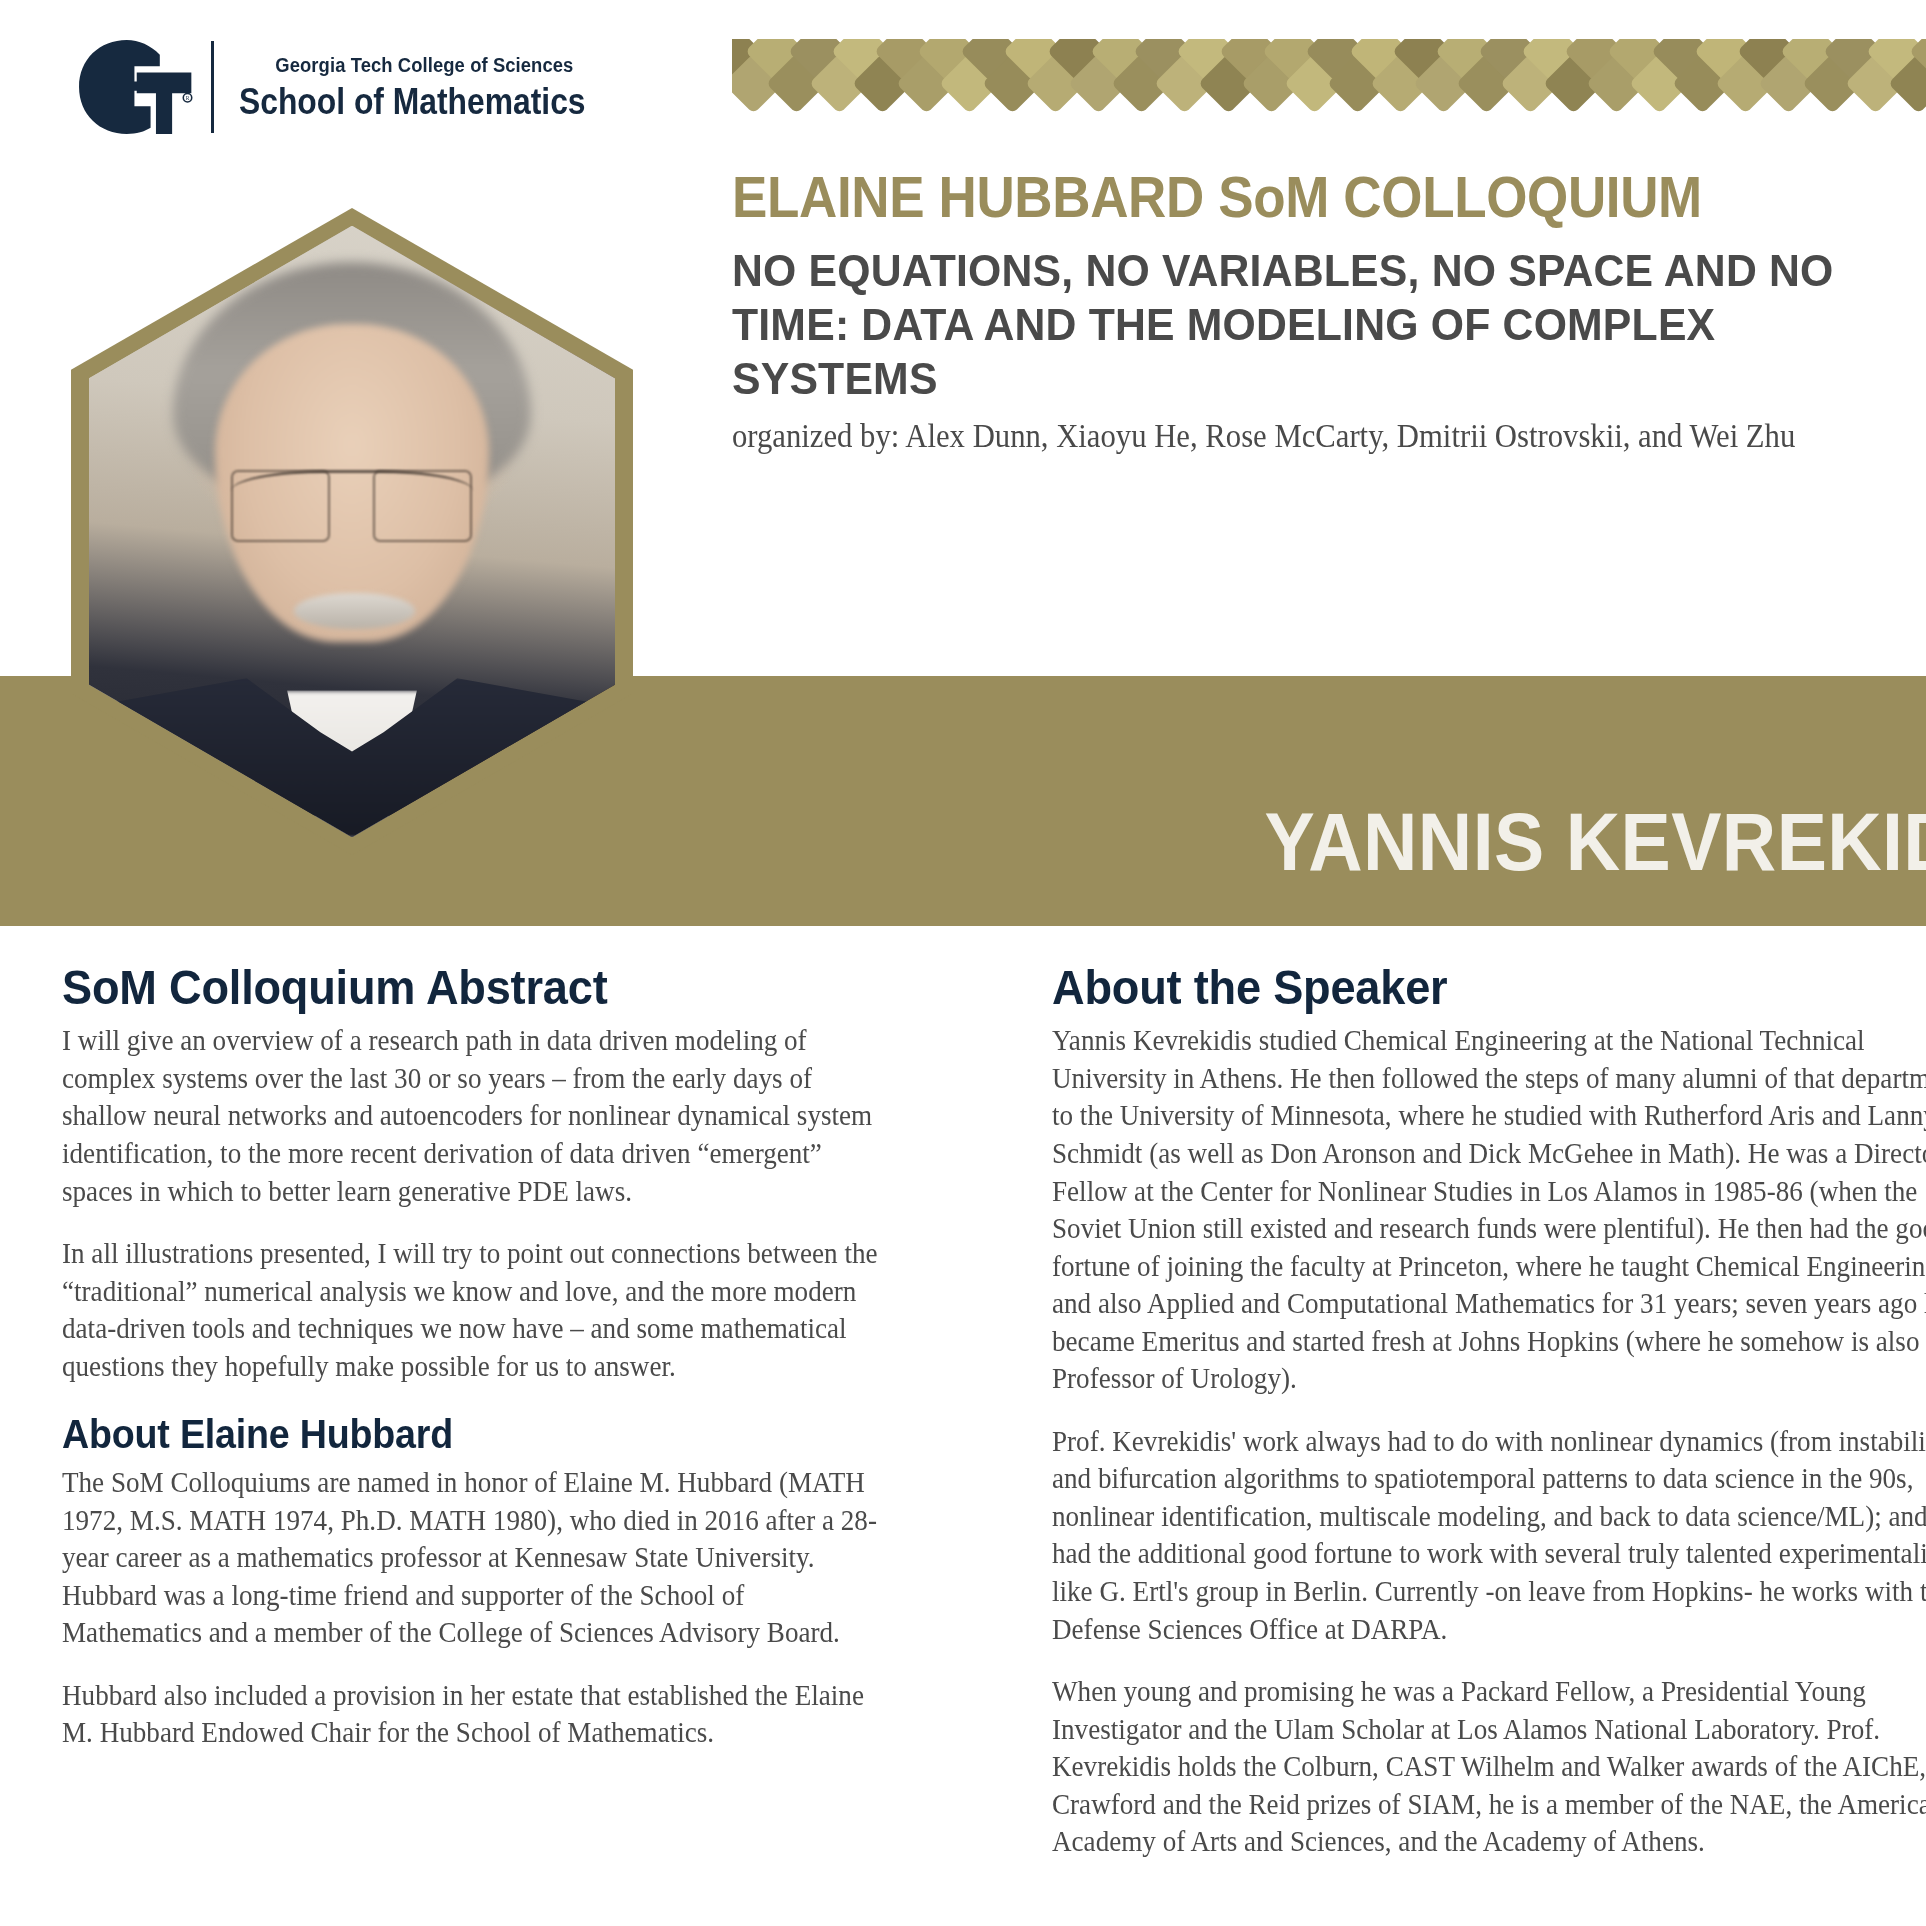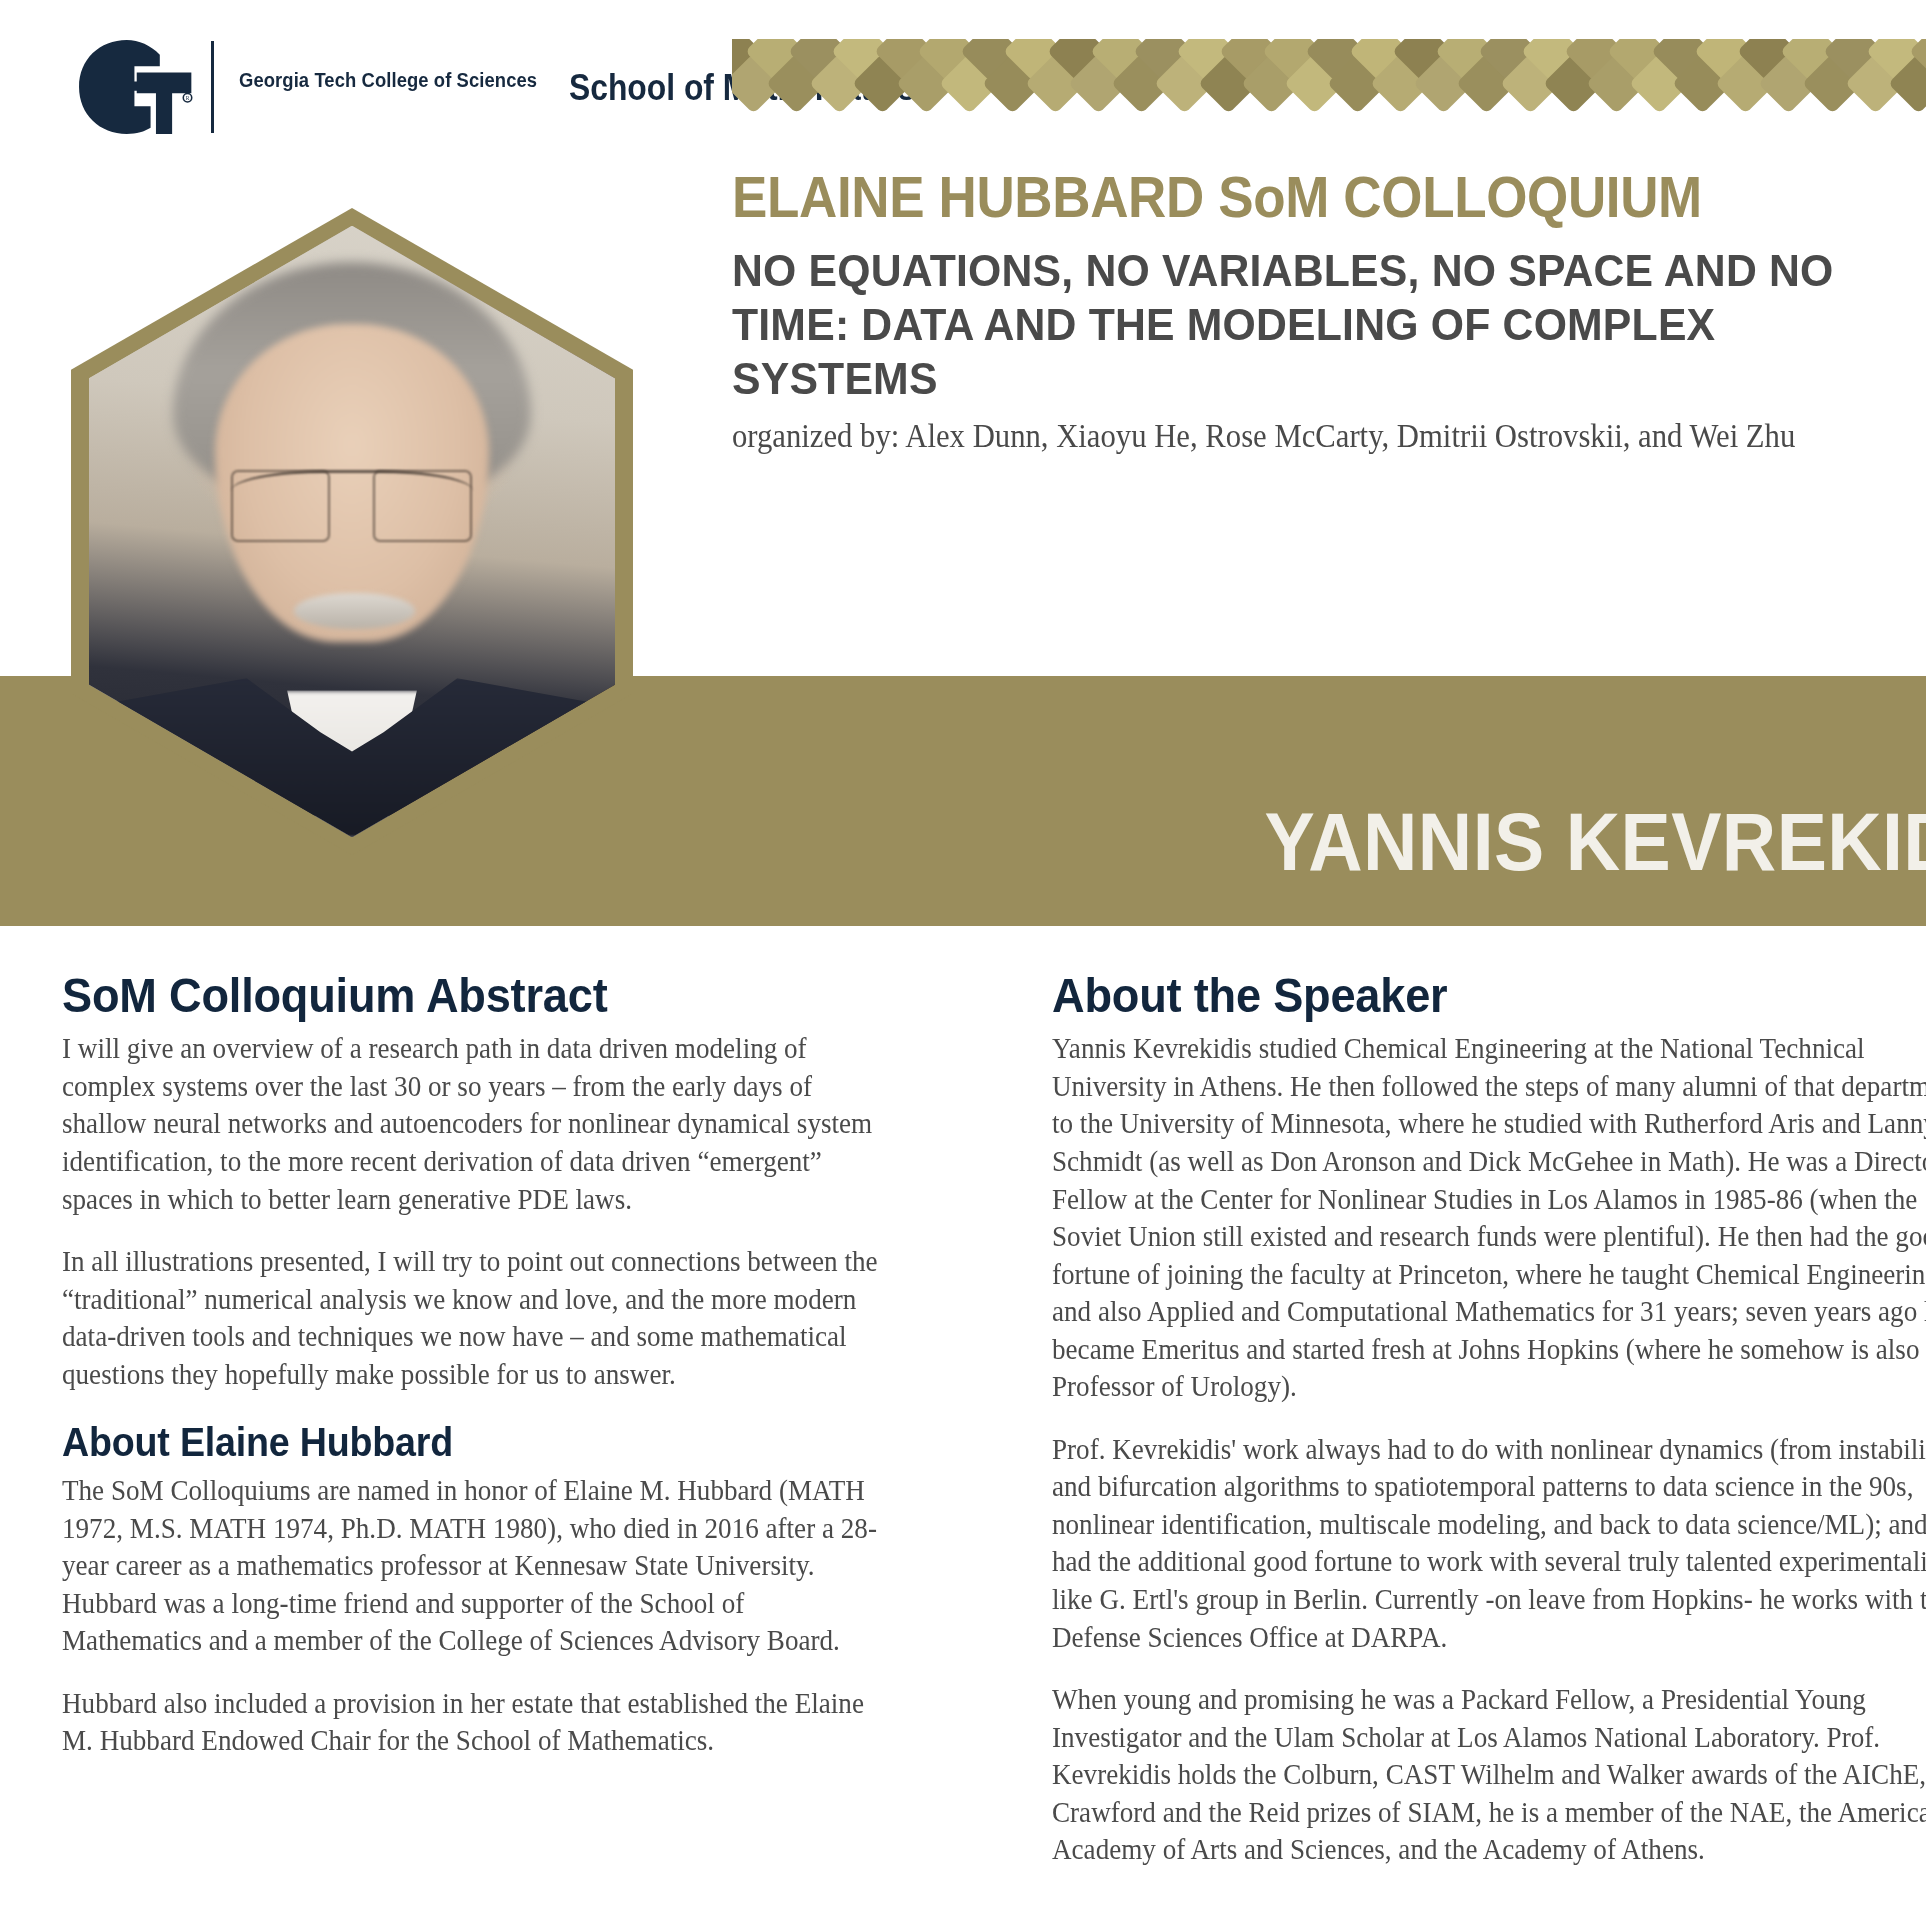--- a/index.html
+++ b/index.html
@@ -42,24 +42,25 @@
     position: relative;
   }
   #gt-divider {
     width: 2.7px;
     height: 92px;
     background: #16293f;
     flex: 0 0 auto;
   }
   #gt-wordmark {
     display: flex;
-    flex-direction: row;
+    flex-direction: column;
     justify-content: center;
     gap: 5.4px;
     padding-left: 10px;
+    text-align: center;
   }
   #gt-college {
     font-family: "Liberation Sans Narrow", "Liberation Sans", sans-serif;
     font-weight: 700;
     font-size: 20px;
     letter-spacing: 0.1px;
     color: #16293f;
     transform: scaleX(0.92);
     transform-origin: left center;
     white-space: nowrap;
@@ -237,21 +238,21 @@
   }
 
   
   #body-area {
     position: absolute;
     left: 0;
     top: 963px;
     width: 2080px;
     height: 1811px;
   }
-  .col { position: absolute; top: 8px; }
+  .col { position: absolute; top: 0; }
   #col-left  { left: 62px;  width: 882px; }
   #col-right { left: 1052px; width: 978px; }
 
   .sec-head {
     font-family: "Liberation Sans Narrow", "Liberation Sans", sans-serif;
     font-weight: 700;
     font-size: 48px;
     line-height: 1.06;
     letter-spacing: -0.2px;
     color: #12263d;

